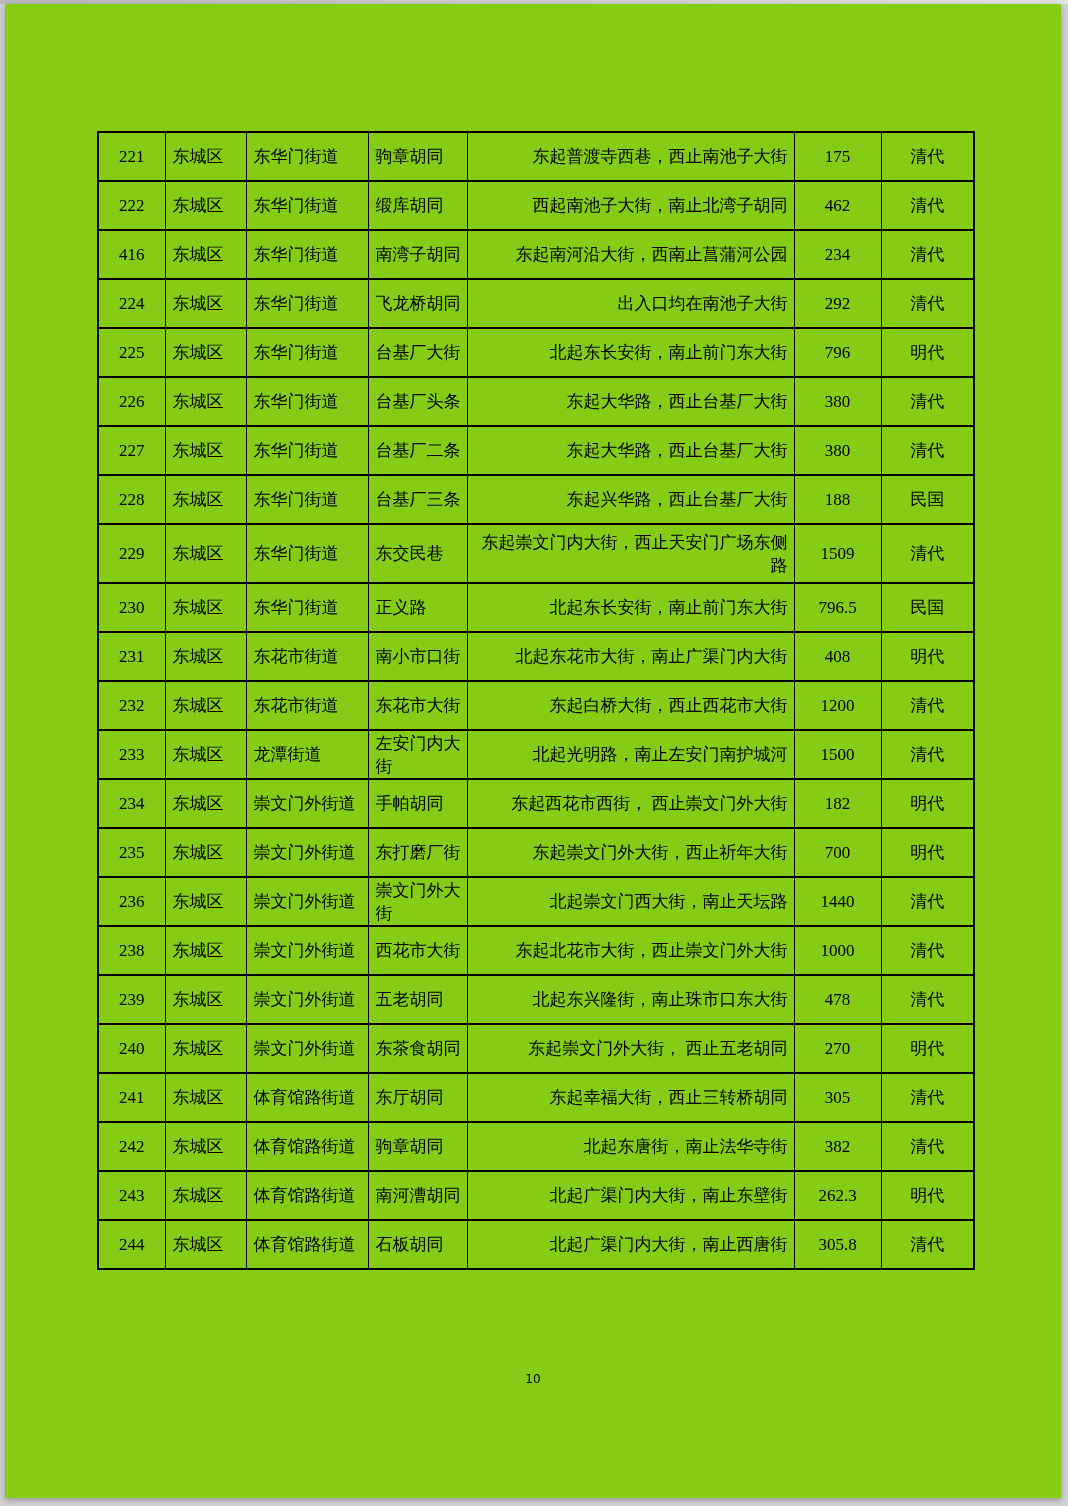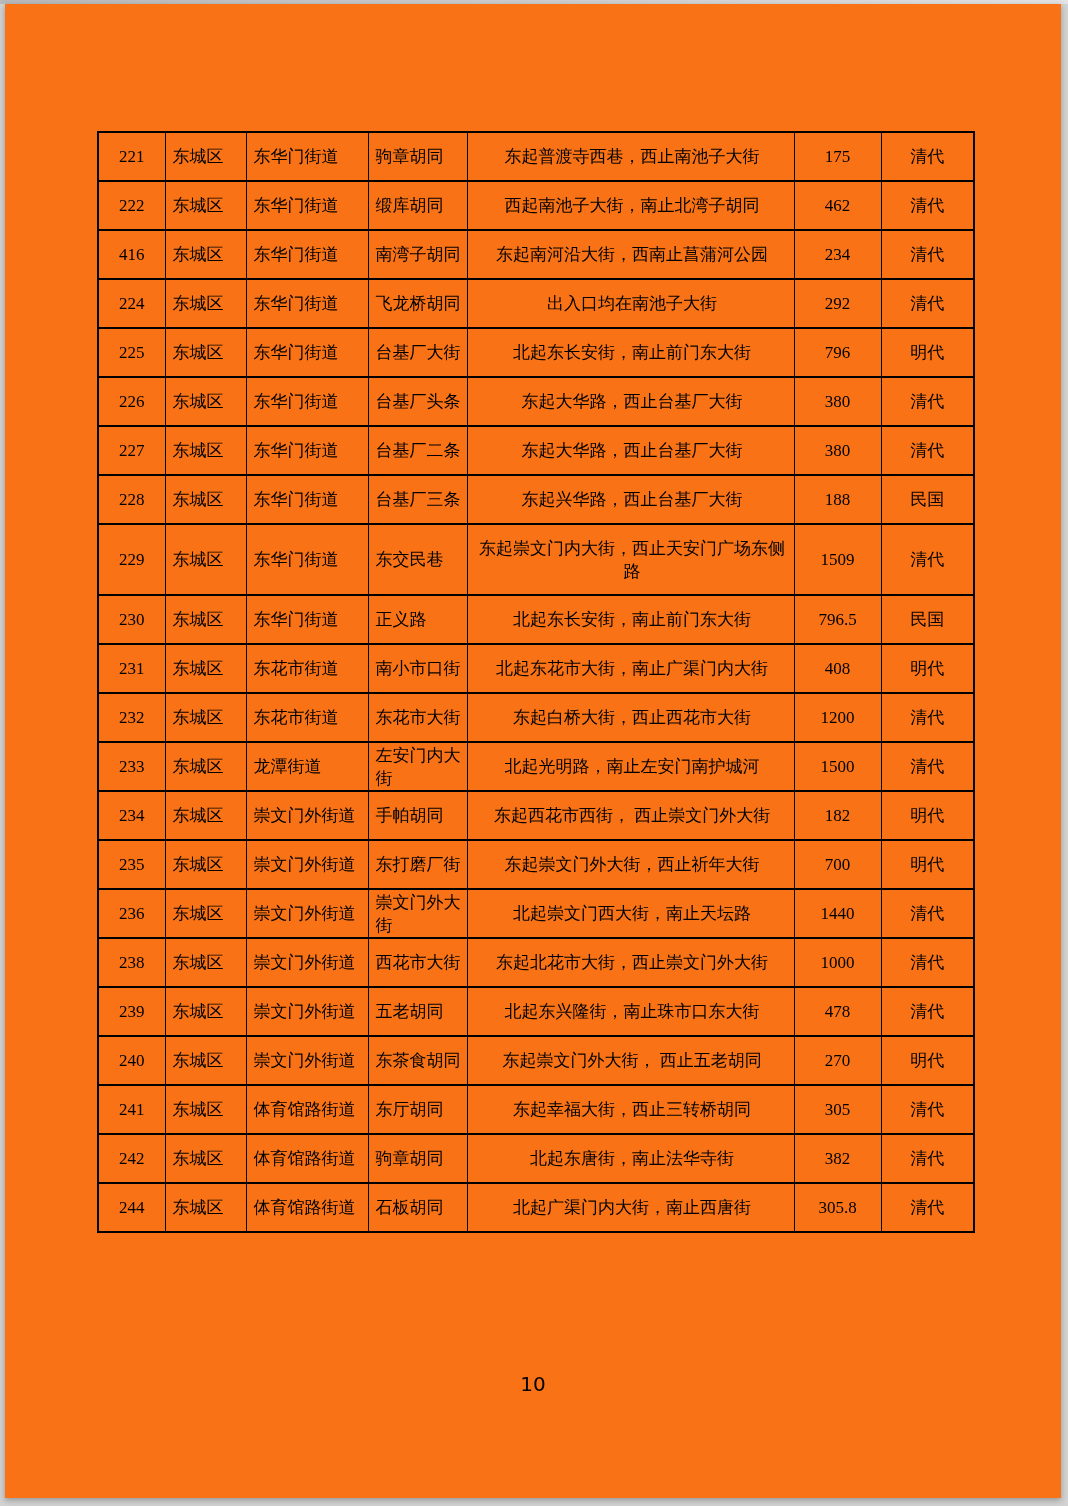--- a/index.html
+++ b/index.html
@@ -11,21 +11,21 @@
     color: #000;
   }
   .canvas-edge-top {
     position: absolute; left: 0; top: 0; width: 100%; height: 4px;
     background: linear-gradient(90deg, #b9b9b9, #e3e3e3);
   }
   .page {
     position: absolute;
     left: 5px; top: 4px;
     width: 1056px; height: 1494px;
-    background: #f97316;
+    background: #84cc16;
     box-shadow: 0 2px 6px rgba(0,0,0,0.30);
   }
   .doc-table {
     position: absolute;
     left: 92px; top: 127px;
     width: 876px;
     border-collapse: collapse;
     table-layout: fixed;
     border: 2px solid #000;
   }
@@ -34,30 +34,30 @@
     border-right: 1px solid #000;
     border-top: 2px solid #000;
     border-bottom: 2px solid #000;
     font-size: 17px;
     line-height: 23px;
     vertical-align: middle;
     overflow: hidden;
     word-break: break-all;
   }
   .doc-table tr { height: 49px; }
-  .doc-table tr.tall { height: 71px; margin-left: 36px; }
+  .doc-table tr.tall { height: 59px; margin-left: 36px; }
   .c-center { text-align: center; }
   .c-left { text-align: left; padding-left: 7px; padding-right: 3px; }
-  .c-extent { text-align: center; padding-left: 9px; padding-right: 6px; }
+  .c-extent { text-align: right; padding-left: 9px; padding-right: 6px; }
   .page-num {
     position: absolute;
     left: 0; top: 1368px;
     width: 100%;
     text-align: center;
-    font-size: 20px;
+    font-size: 12px;
     font-family: "DejaVu Sans", "Liberation Sans", sans-serif;
   }
 </style>
 </head>
 <body>
 
 <div class="canvas-edge-top"></div>
 
 <div class="page">
 
@@ -255,20 +255,29 @@
         <tr>
     <td class="c-center">242</td>
     <td class="c-left">东城区</td>
     <td class="c-left">体育馆路街道</td>
     <td class="c-left">驹章胡同</td>
     <td class="c-extent">北起东唐街，南止法华寺街</td>
     <td class="c-center">382</td>
     <td class="c-center">清代</td>
   </tr>
         <tr>
+    <td class="c-center">243</td>
+    <td class="c-left">东城区</td>
+    <td class="c-left">体育馆路街道</td>
+    <td class="c-left">南河漕胡同</td>
+    <td class="c-extent">北起广渠门内大街，南止东壁街</td>
+    <td class="c-center">262.3</td>
+    <td class="c-center">明代</td>
+  </tr>
+        <tr>
     <td class="c-center">244</td>
     <td class="c-left">东城区</td>
     <td class="c-left">体育馆路街道</td>
     <td class="c-left">石板胡同</td>
     <td class="c-extent">北起广渠门内大街，南止西唐街</td>
     <td class="c-center">305.8</td>
     <td class="c-center">清代</td>
   </tr>
       </tbody>
   </table>

